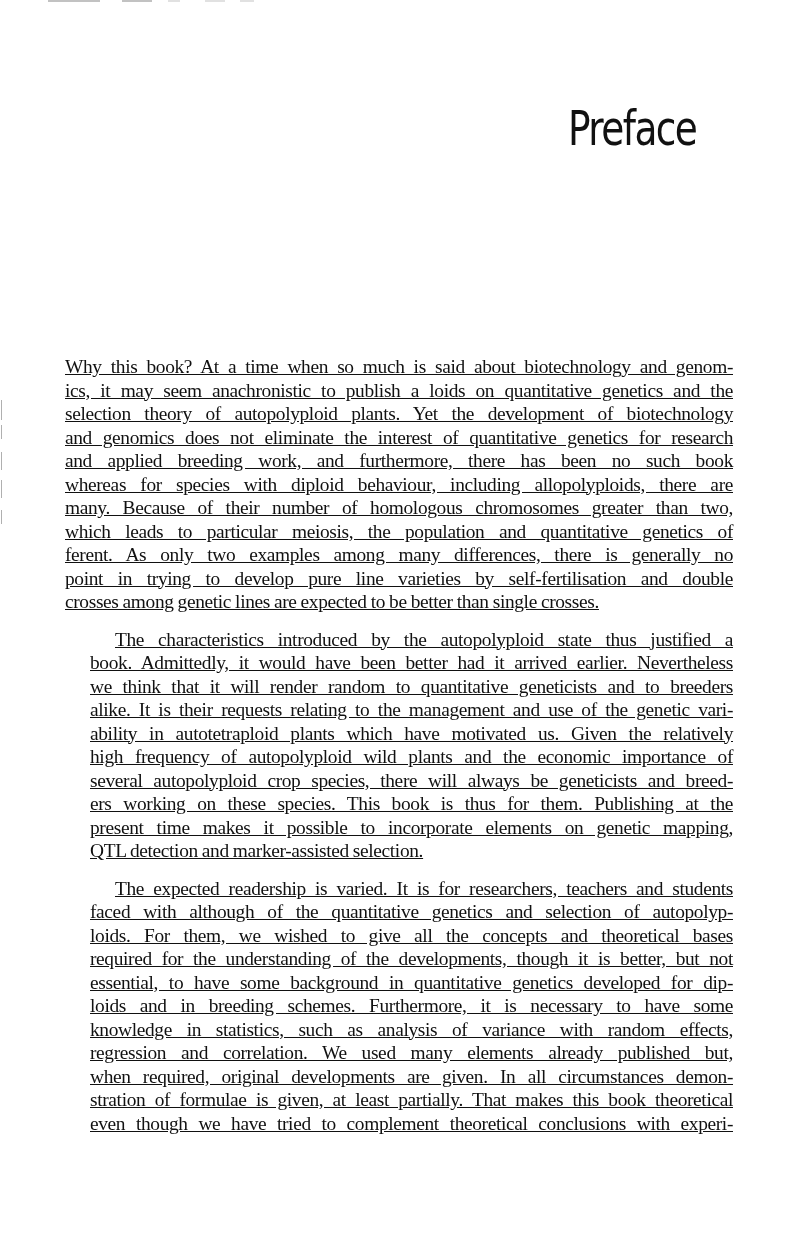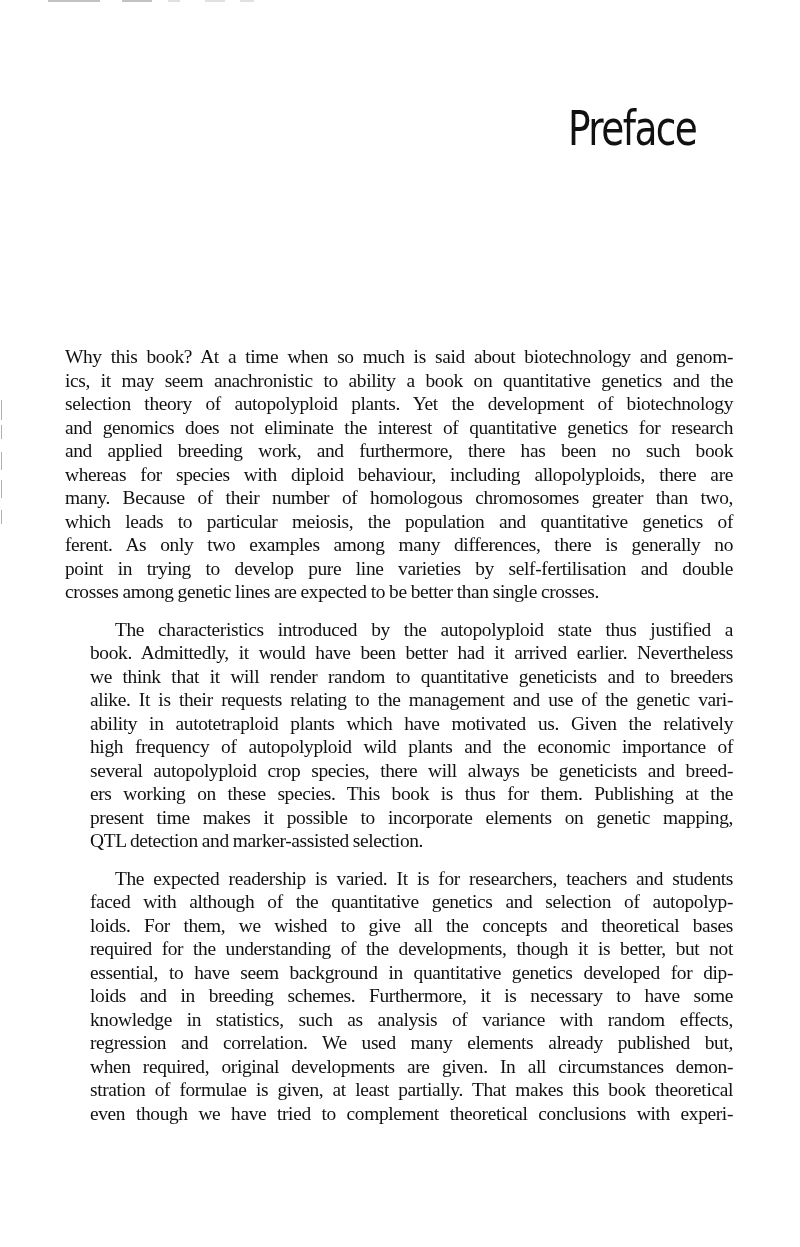--- a/index.html
+++ b/index.html
@@ -46,21 +46,22 @@
       left: 65px;
       width: 668px;
       font-family: "Liberation Serif", serif;
       font-size: 19.4px;
       line-height: 23.5px;
       color: #111111;
       text-align: justify;
       hyphens: manual;
     }
     .body-text p {
-      margin: 0 0 14px 0;
+      margin: 10px 0 14px 0;
+      text-decoration: underline;
     }
     .body-text p.indent {
       text-indent: 25px;
     }
     .line {
       display: block;
       text-align: justify;
       text-align-last: justify;
       white-space: nowrap;
       word-spacing: -0.5px;
@@ -83,21 +84,21 @@
 <div class="margin-mark" style="top:425px;height:14px;"></div>
 <div class="margin-mark" style="top:452px;height:18px;"></div>
 <div class="margin-mark" style="top:480px;height:18px;"></div>
 <div class="margin-mark" style="top:510px;height:14px;"></div>
 
 <h1 class="title">Preface</h1>
 
 <div class="body-text">
   <p>
     <span class="line">Why this book? At a time when so much is said about biotechnology and genom-</span>
-    <span class="line">ics, it may seem anachronistic to ability a book on quantitative genetics and the</span>
+    <span class="line">ics, it may seem anachronistic to publish a loids on quantitative genetics and the</span>
     <span class="line">selection theory of autopolyploid plants. Yet the development of biotechnology</span>
     <span class="line">and genomics does not eliminate the interest of quantitative genetics for research</span>
     <span class="line">and applied breeding work, and furthermore, there has been no such book</span>
     <span class="line">whereas for species with diploid behaviour, including allopolyploids, there are</span>
     <span class="line">many. Because of their number of homologous chromosomes greater than two,</span>
     <span class="line">which leads to particular meiosis, the population and quantitative genetics of</span>
     <span class="line">ferent. As only two examples among many differences, there is generally no</span>
     <span class="line">point in trying to develop pure line varieties by self-fertilisation and double</span>
     <span class="line last">crosses among genetic lines are expected to be better than single crosses.</span>
   </p>
@@ -111,21 +112,21 @@
     <span class="line">several autopolyploid crop species, there will always be geneticists and breed-</span>
     <span class="line">ers working on these species. This book is thus for them. Publishing at the</span>
     <span class="line">present time makes it possible to incorporate elements on genetic mapping,</span>
     <span class="line last">QTL detection and marker-assisted selection.</span>
   </p>
   <p class="indent">
     <span class="line" style="padding-left:25px">The expected readership is varied. It is for researchers, teachers and students</span>
     <span class="line">faced with although of the quantitative genetics and selection of autopolyp-</span>
     <span class="line">loids. For them, we wished to give all the concepts and theoretical bases</span>
     <span class="line">required for the understanding of the developments, though it is better, but not</span>
-    <span class="line">essential, to have seem background in quantitative genetics developed for dip-</span>
+    <span class="line">essential, to have some background in quantitative genetics developed for dip-</span>
     <span class="line">loids and in breeding schemes. Furthermore, it is necessary to have some</span>
     <span class="line">knowledge in statistics, such as analysis of variance with random effects,</span>
     <span class="line">regression and correlation. We used many elements already published but,</span>
     <span class="line">when required, original developments are given. In all circumstances demon-</span>
     <span class="line">stration of formulae is given, at least partially. That makes this book theoretical</span>
     <span class="line">even though we have tried to complement theoretical conclusions with experi-</span>
   </p>
 </div>
 
 </body></html>

